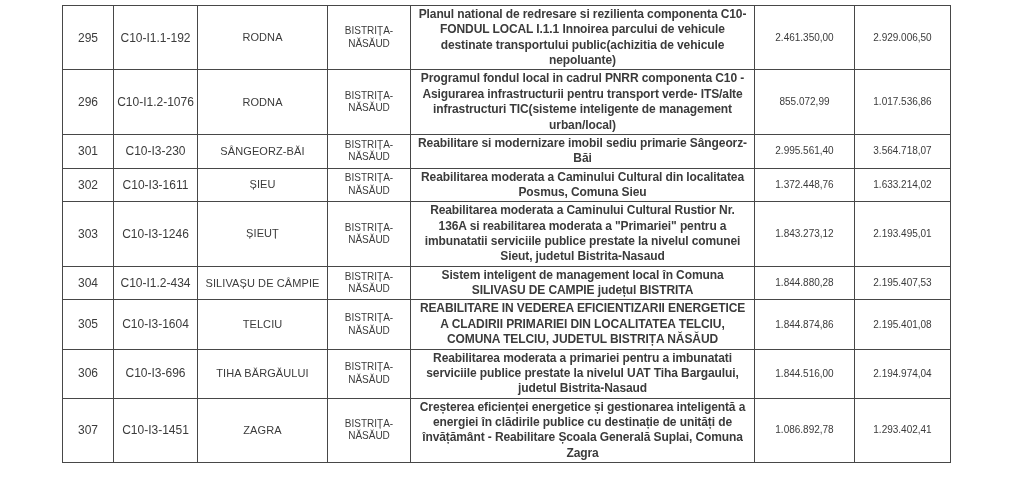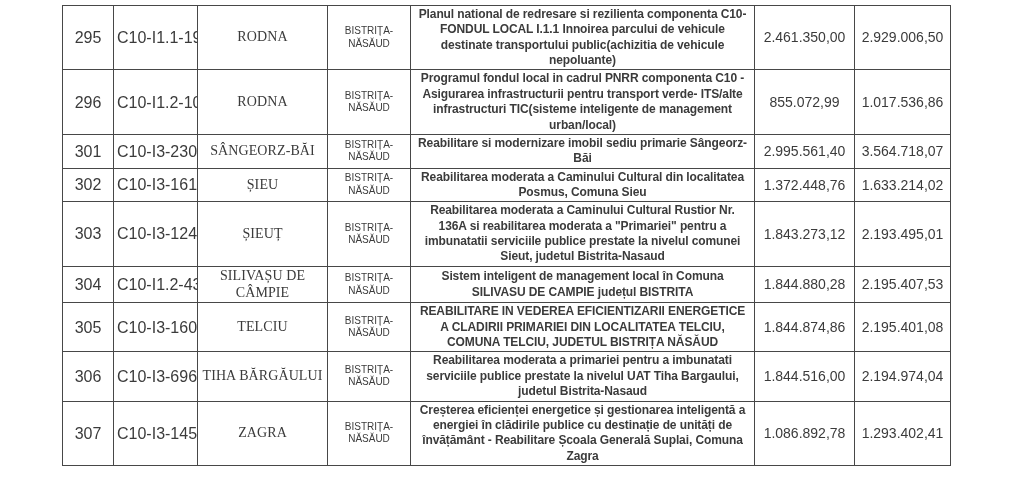--- a/index.html
+++ b/index.html
@@ -27,42 +27,41 @@
     text-align: center;
     vertical-align: middle;
     padding: 1px 3px;
     font-size: 10.5px;
     line-height: 1.2;
     overflow: hidden;
     word-wrap: break-word;
   }
   td.no-cell, td.code-cell {
     white-space: nowrap;
-    font-size: 16px;
+    font-size: 12px;
   }
   td.locality-cell {
-    font-size: 14px;
+    font-size: 11px;
     letter-spacing: 0.1px;
-    font-family: Liberation Serif, serif;
   }
   td.county-cell {
     font-weight: normal;
     font-size: 10px;
     line-height: 1.25;
     padding: 1px 4px;
   }
   td.desc-cell {
     font-size: 12px;
     line-height: 1.28;
     padding: 1px 5px;
     letter-spacing: -0.1px;
     font-weight: bold;
   }
   td.amount-cell {
-    font-size: 14px;
+    font-size: 10px;
     white-space: nowrap;
   }
   
   tbody tr:nth-child(1) td,
   tbody tr:nth-child(2) td  { height: 50px; }
   tbody tr:nth-child(3) td,
   tbody tr:nth-child(4) td  { height: 29px; }
   tbody tr:nth-child(5) td,
   tbody tr:nth-child(6) td,
   tbody tr:nth-child(7) td  { height: 26px; }

